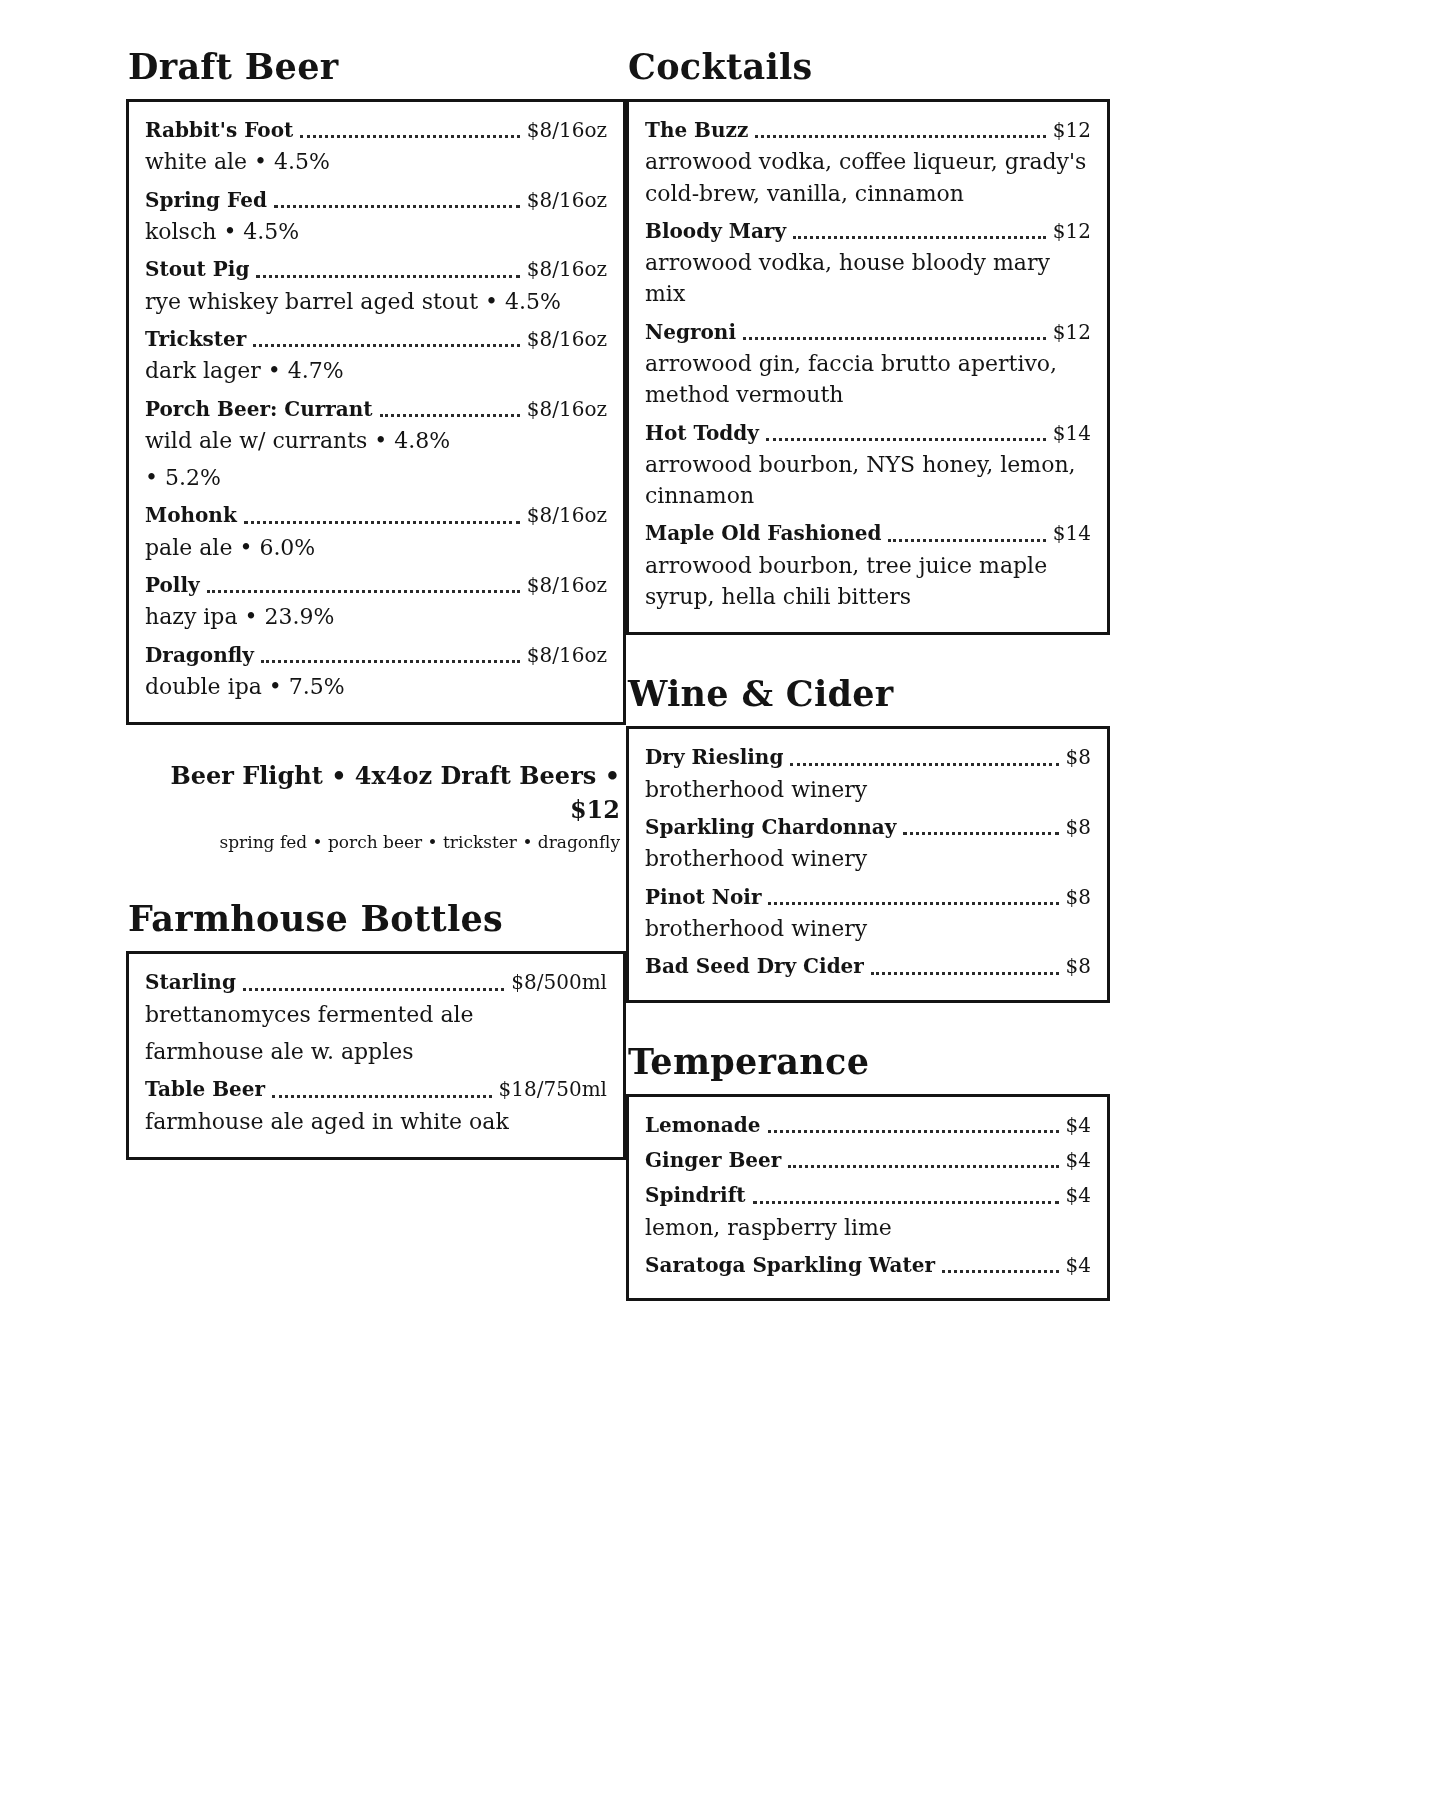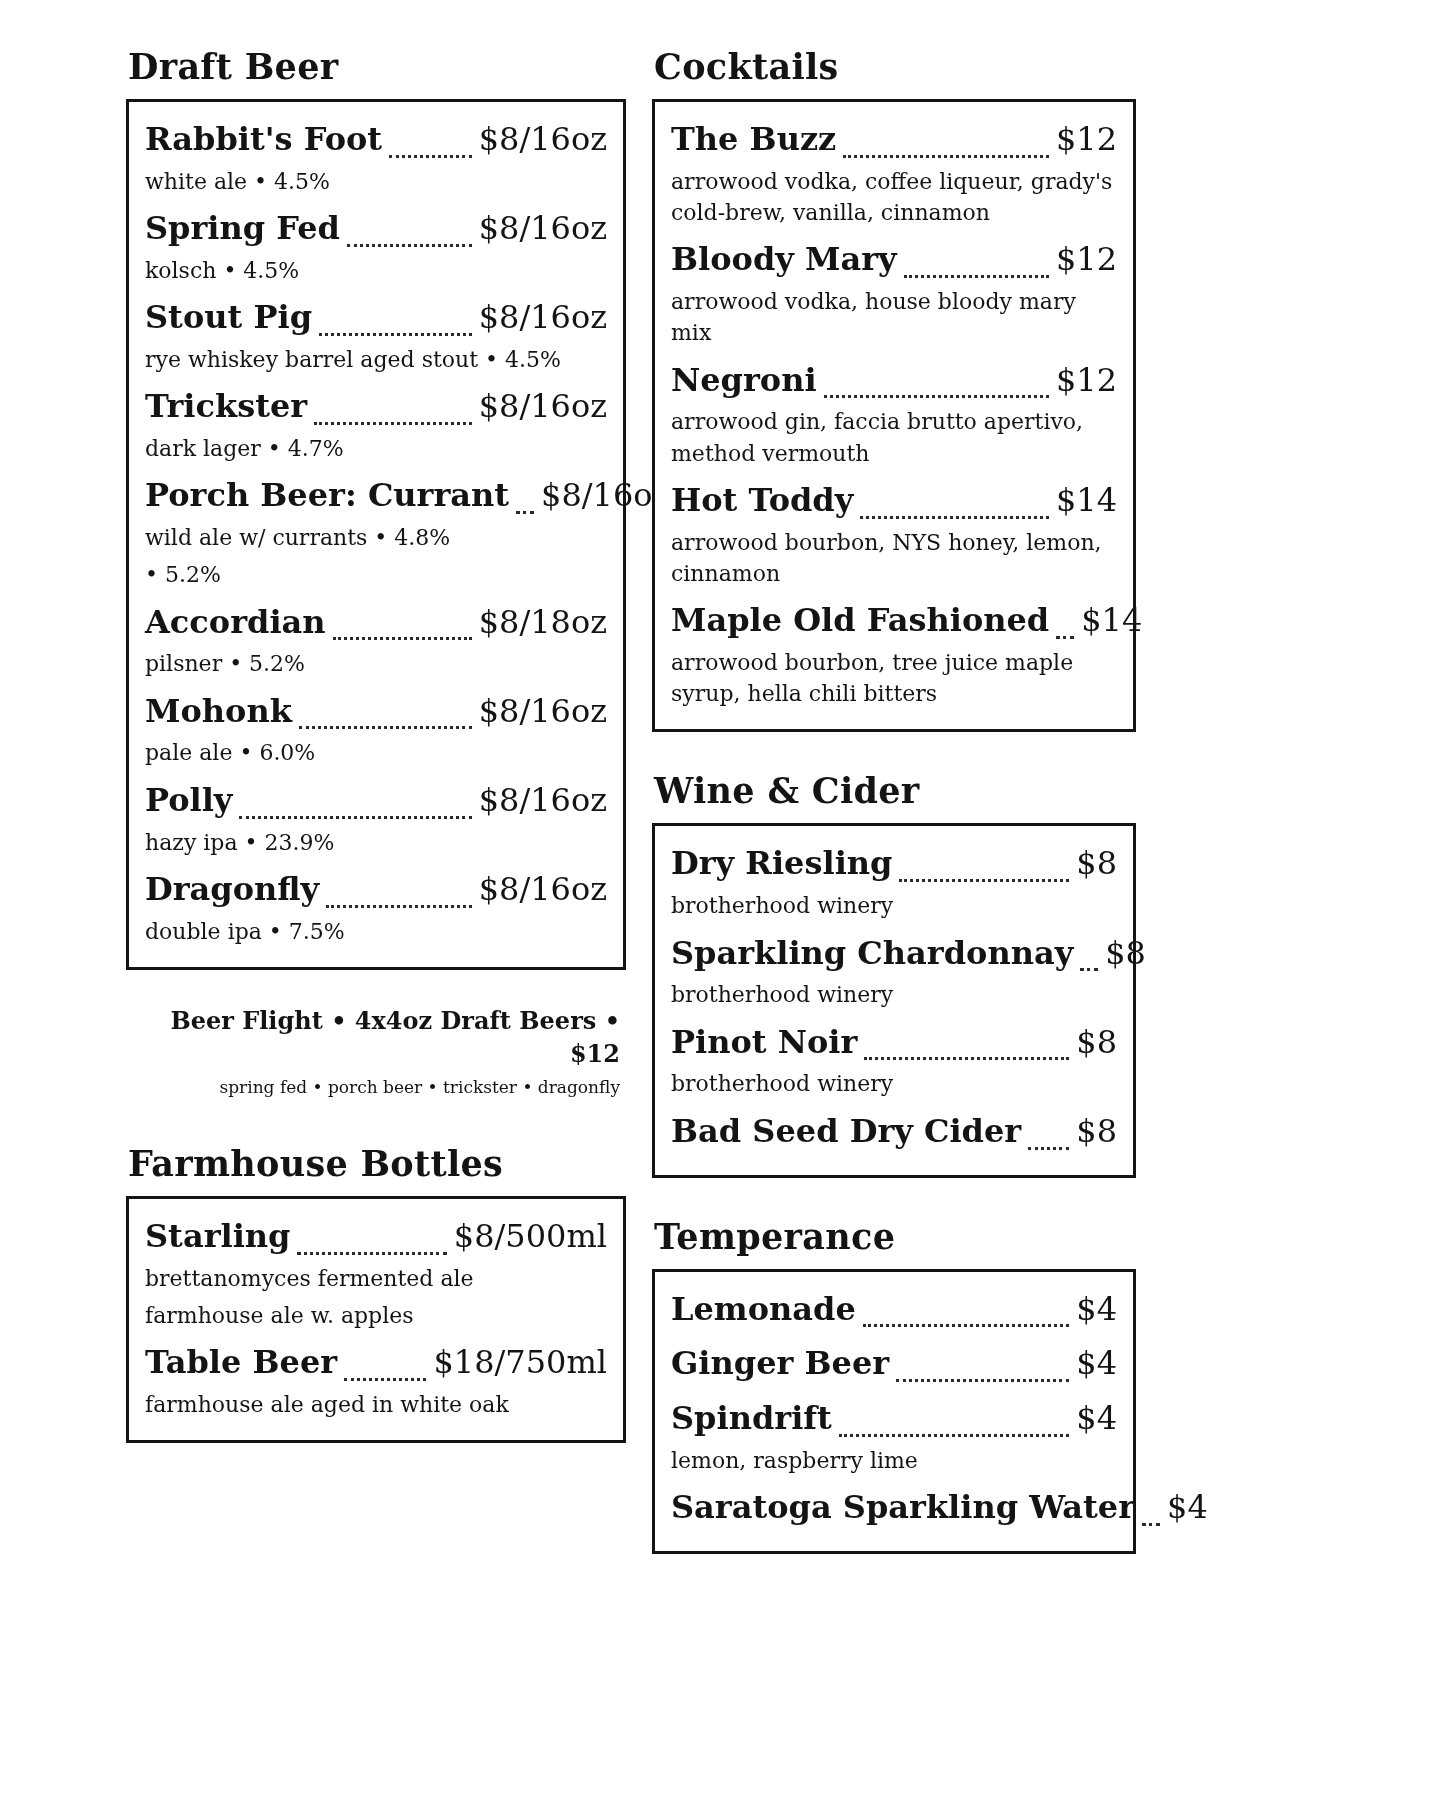--- a/index.html
+++ b/index.html
@@ -3,28 +3,28 @@
 <meta charset="utf-8">
 <style>
   * { margin:0; padding:0; box-sizing:border-box; }
   html,body { background:#ffffff; }
   body {
     width:1440px; min-height:1800px;
     font-family:"DejaVu Serif", "Liberation Serif", serif;
     color:#141414;
   }
   .page { padding:46px 0 40px 126px; }
-  .cols { display:grid; grid-template-columns:500px 484px; column-gap:26px; align-items:start; }
+  .cols { display:grid; grid-template-columns:500px 484px; align-items:start; }
   .sec-title {
     font-size:35px; font-weight:700; letter-spacing:.3px;
     margin:0 0 12px 2px;
   }
   .box { border:3px solid #141414; padding:12px 16px 14px 16px; background:#fff; }
   .item { margin-bottom:3px; }
-  .row { display:flex; align-items:flex-end; font-size:32px; line-height:1.62; }
+  .row { display:flex; align-items:flex-end; font-size:20px; line-height:1.62; }
   .nm { font-weight:700; white-space:nowrap; }
   .leader {
     flex:1 1 auto; min-width:18px;
     border-bottom:3px dotted #2a2a2a;
     margin:0 7px; align-self:flex-end; transform:translateY(-8px);
   }
   .pr { white-space:nowrap; }
   .desc { font-size:22px; line-height:1.42; margin:0 0 6px 0; }
   .sec { margin-bottom:38px; }
   .flight { text-align:right; margin:34px 6px 0 6px; }
@@ -86,28 +86,20 @@
               <span class="leader"></span>
               <span class="pr">$8/16oz</span>
             </div>
             <div class="desc">wild ale w/ currants  • 4.8%</div>
           </div>
 
           <div class="item">
             <div class="desc">• 5.2%</div>
           </div>
 
-          <div class="item">
-            <div class="row">
-              <span class="nm">Accordian</span>
-              <span class="leader"></span>
-              <span class="pr">$8/18oz</span>
-            </div>
-            <div class="desc">pilsner • 5.2%</div>
-          </div>
 
           <div class="item">
             <div class="row">
               <span class="nm">Mohonk</span>
               <span class="leader"></span>
               <span class="pr">$8/16oz</span>
             </div>
             <div class="desc">pale ale • 6.0%</div>
           </div>
 

